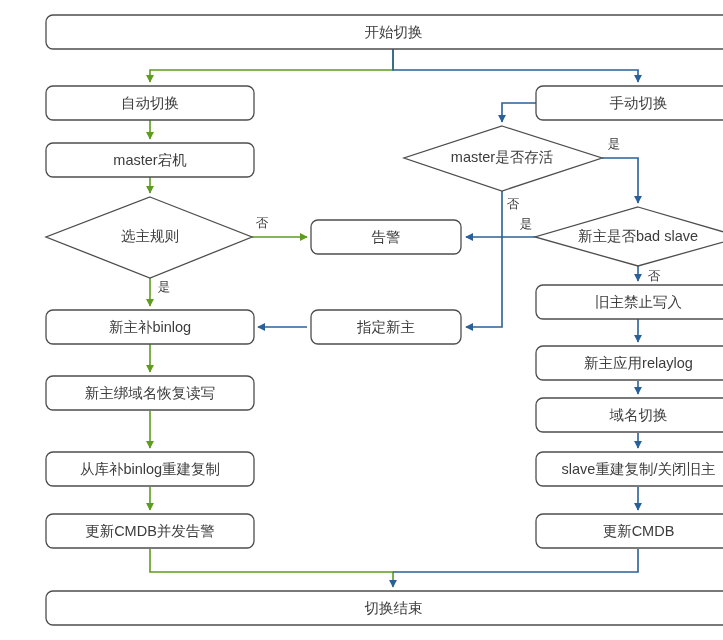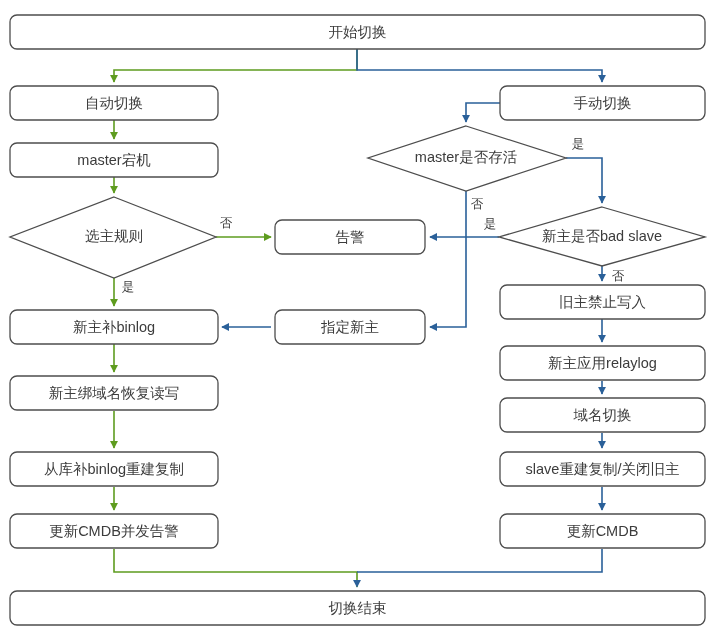--- a/index.html
+++ b/index.html
@@ -10,20 +10,21 @@
   body {
     width: 723px;
     height: 640px;
     font-family: "Liberation Sans", "DejaVu Sans", sans-serif;
     overflow: hidden;
   }
   #flowchart-root {
     position: relative;
     width: 619px;
     height: 640px;
+    padding-left: 36px;
   }
   svg.chart-canvas {
     display: block;
     width: 723px;
     height: 640px;
   }
   .node-shape {
     fill: #ffffff;
     stroke: #4d4d4d;
     stroke-width: 1.3;

